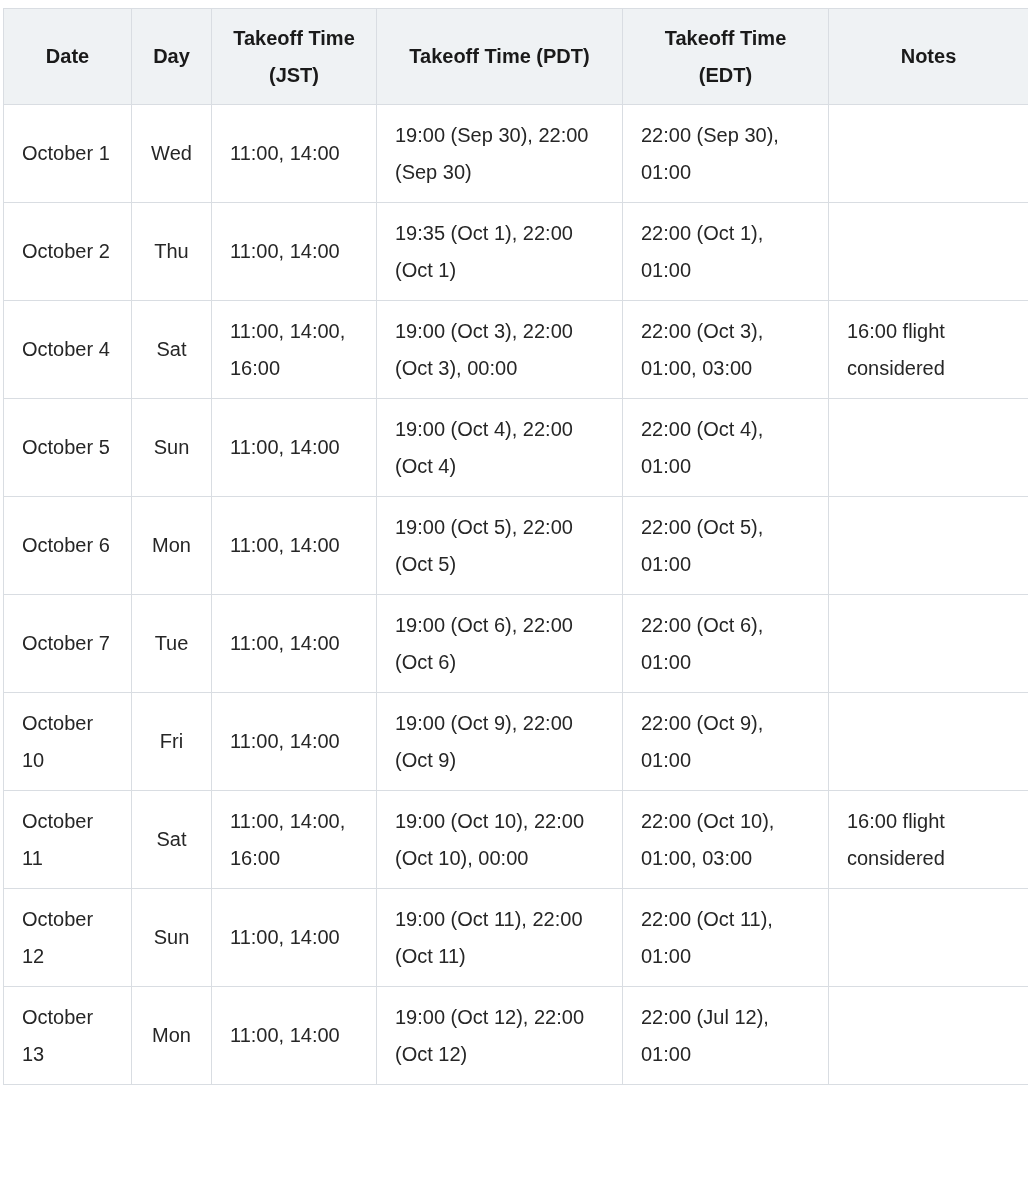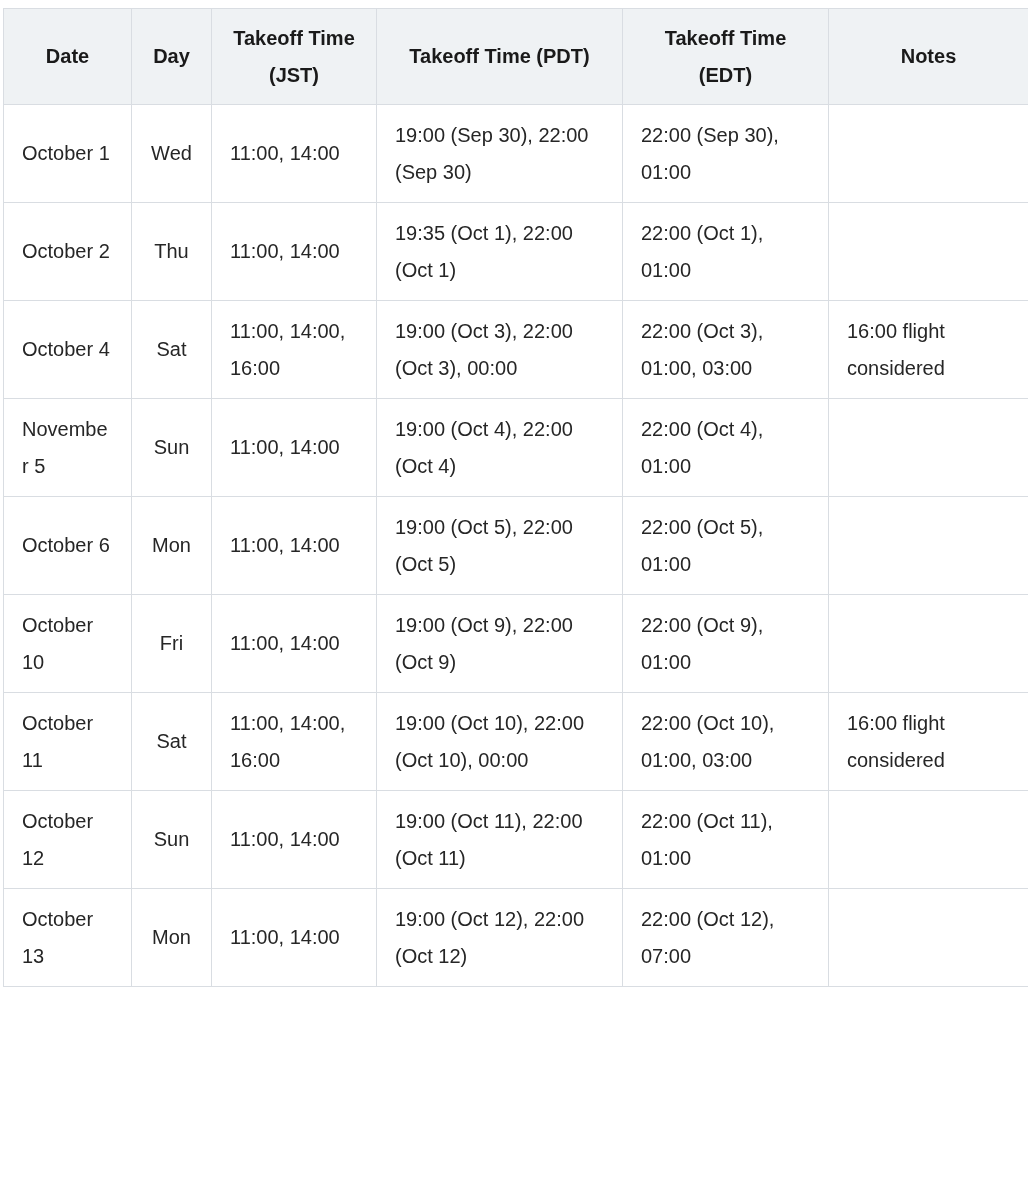--- a/index.html
+++ b/index.html
@@ -99,33 +99,41 @@
     </tr>
     <tr>
       <td>October 4</td>
       <td class="day-cell">Sat</td>
       <td>11:00, 14:00, 16:00</td>
       <td>19:00 (Oct 3), 22:00 (Oct 3), 00:00</td>
       <td>22:00 (Oct 3), 01:00, 03:00</td>
       <td>16:00 flight considered</td>
     </tr>
     <tr>
-      <td>November 5</td>
+      <td>October 5</td>
       <td class="day-cell">Sun</td>
       <td>11:00, 14:00</td>
       <td>19:00 (Oct 4), 22:00 (Oct 4)</td>
       <td>22:00 (Oct 4), 01:00</td>
       <td></td>
     </tr>
     <tr>
       <td>October 6</td>
       <td class="day-cell">Mon</td>
       <td>11:00, 14:00</td>
       <td>19:00 (Oct 5), 22:00 (Oct 5)</td>
       <td>22:00 (Oct 5), 01:00</td>
+      <td></td>
+    </tr>
+    <tr>
+      <td>October 7</td>
+      <td class="day-cell">Tue</td>
+      <td>11:00, 14:00</td>
+      <td>19:00 (Oct 6), 22:00 (Oct 6)</td>
+      <td>22:00 (Oct 6), 01:00</td>
       <td></td>
     </tr>
     <tr>
       <td>October 10</td>
       <td class="day-cell">Fri</td>
       <td>11:00, 14:00</td>
       <td>19:00 (Oct 9), 22:00 (Oct 9)</td>
       <td>22:00 (Oct 9), 01:00</td>
       <td></td>
     </tr>
@@ -143,17 +151,17 @@
       <td>11:00, 14:00</td>
       <td>19:00 (Oct 11), 22:00 (Oct 11)</td>
       <td>22:00 (Oct 11), 01:00</td>
       <td></td>
     </tr>
     <tr>
       <td>October 13</td>
       <td class="day-cell">Mon</td>
       <td>11:00, 14:00</td>
       <td>19:00 (Oct 12), 22:00 (Oct 12)</td>
-      <td>22:00 (Oct 12), 07:00</td>
+      <td>22:00 (Jul 12), 01:00</td>
       <td></td>
     </tr>
   </tbody>
 </table>
 
 </body></html>

